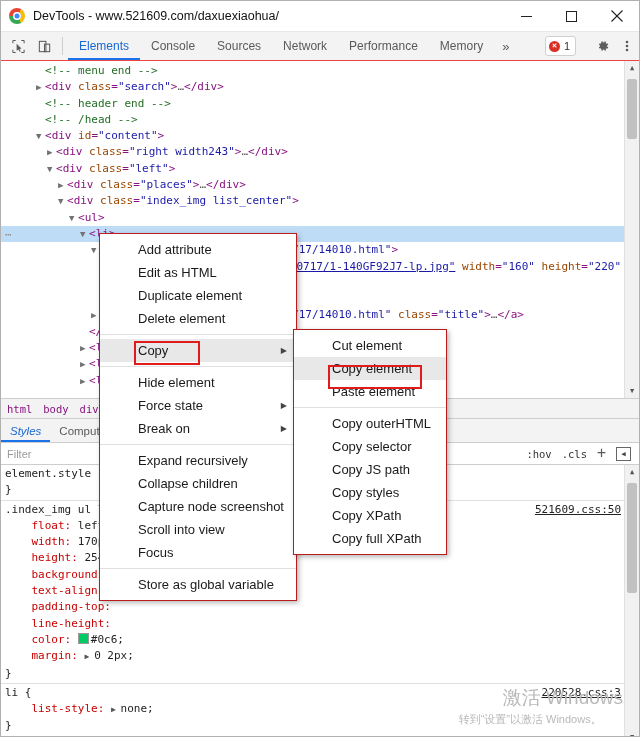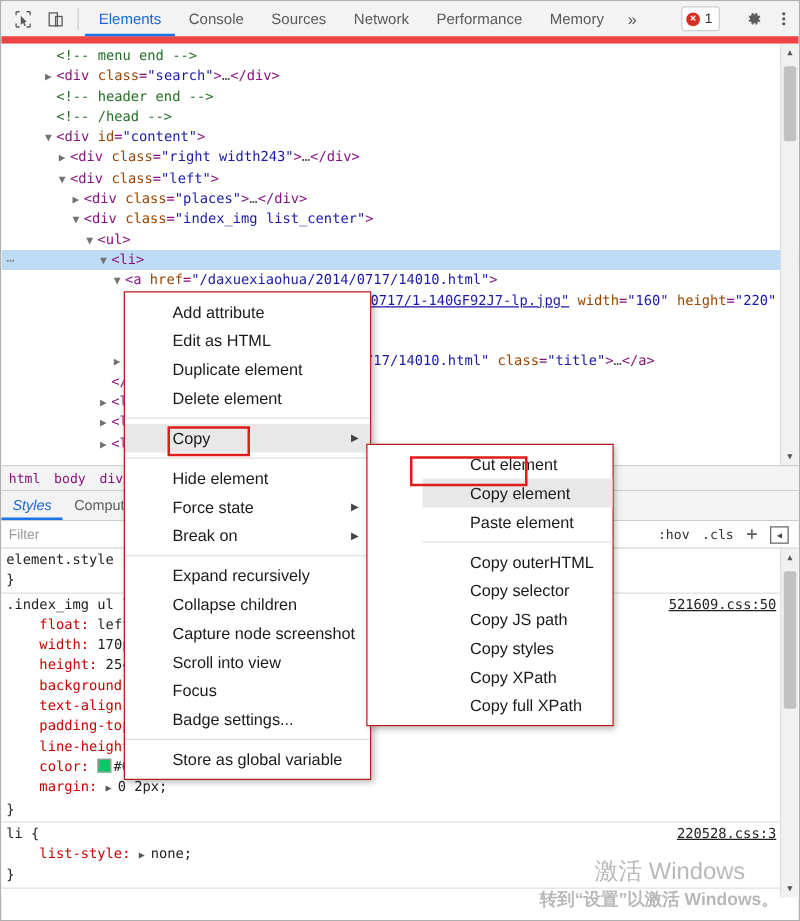--- a/index.html
+++ b/index.html
@@ -54,21 +54,21 @@
     display: flex; align-items: center; justify-content: center;
     color: #222;
   }
   .win-btn svg { display: block; }
 
   
   .dt-toolbar {
     height: 28px;
     display: flex; align-items: stretch;
     background: #f3f3f3;
-    border-bottom: 6px solid #ef4444;
+    border-bottom: 1px solid #ef4444;
     font-size: 12px;
   }
   .tb-icon {
     width: 26px; display: flex; align-items: center; justify-content: center;
     color: #5a5a5a;
   }
   .tb-icon:first-child { margin-left: 4px; }
   .tb-sep {
     width: 1px; background: #cdcdcd; margin: 5px 5px;
   }
@@ -278,27 +278,49 @@
   
   .watermark {
     position: absolute;
     right: 16px; bottom: 8px;
     text-align: left;
     color: #b9b9b9;
     z-index: 5;
     pointer-events: none;
   }
   .wm-title { font-size: 19px; line-height: 25px; margin-left: 44px; }
-  .wm-sub   { font-size: 14px; line-height: 18px; font-weight: bold; }
+  .wm-sub   { font-size: 11px; line-height: 18px; }
 </style>
 </head>
 <body>
 
 <div id="app">
 
+  <div class="titlebar">
+    <div class="chrome-logo"></div>
+    <div class="title-text">DevTools - www.521609.com/daxuexiaohua/</div>
+    <div class="win-controls">
+      <div class="win-btn">
+        <svg width="11" height="11" viewBox="0 0 11 11">
+            <line x1="0" y1="5.5" x2="11" y2="5.5" stroke="#222" stroke-width="1"></line>
+          </svg>
+      </div>
+      <div class="win-btn">
+        <svg width="11" height="11" viewBox="0 0 11 11">
+            <rect x="0.5" y="0.5" width="10" height="10" fill="none" stroke="#222" stroke-width="1"></rect>
+          </svg>
+      </div>
+      <div class="win-btn">
+        <svg width="12" height="12" viewBox="0 0 12 12">
+            <line x1="0.5" y1="0.5" x2="11.5" y2="11.5" stroke="#222" stroke-width="1.1"></line>
+            <line x1="11.5" y1="0.5" x2="0.5" y2="11.5" stroke="#222" stroke-width="1.1"></line>
+          </svg>
+      </div>
+    </div>
+  </div>
 
   <div class="dt-toolbar">
     <div class="tb-icon">
       <svg width="15" height="15" viewBox="0 0 16 16">
         <path d="M2 1.5h3M2 1.5v3M14 1.5h-3M14 1.5v3M2 14.5h3M2 14.5v-3M14 14.5h-3M14 14.5v-3" stroke="#5a5a5a" stroke-width="1.1" fill="none"></path>
         <path d="M6 5l5.2 5.2-2.1.35 1.25 2.6-1.15.55-1.25-2.6L6 12.6z" fill="#5a5a5a"></path>
       </svg>
     </div>
     <div class="tb-icon">
       <svg width="15" height="15" viewBox="0 0 16 16">
@@ -469,30 +491,27 @@
       </div>
       <div class="ctx-item">
         <span>Capture node screenshot</span>
       </div>
       <div class="ctx-item">
         <span>Scroll into view</span>
       </div>
       <div class="ctx-item">
         <span>Focus</span>
       </div>
-      <div class="ctx-item">
-        <span>Badge settings...</span>
-      </div>
       <div class="ctx-sep"></div>
       <div class="ctx-item">
         <span>Store as global variable</span>
       </div>
     </div>
 
-  <div class="ctxmenu" id="submenu" style="left:292px; top:354px; width:152px;padding-left:44px;">
+  <div class="ctxmenu" id="submenu" style="left:292px; top:328px; width:152px;">
       <div class="ctx-item">
         <span>Cut element</span>
       </div>
       <div class="ctx-item hl">
         <span>Copy element</span>
       </div>
       <div class="ctx-item">
         <span>Paste element</span>
       </div>
       <div class="ctx-sep"></div>

